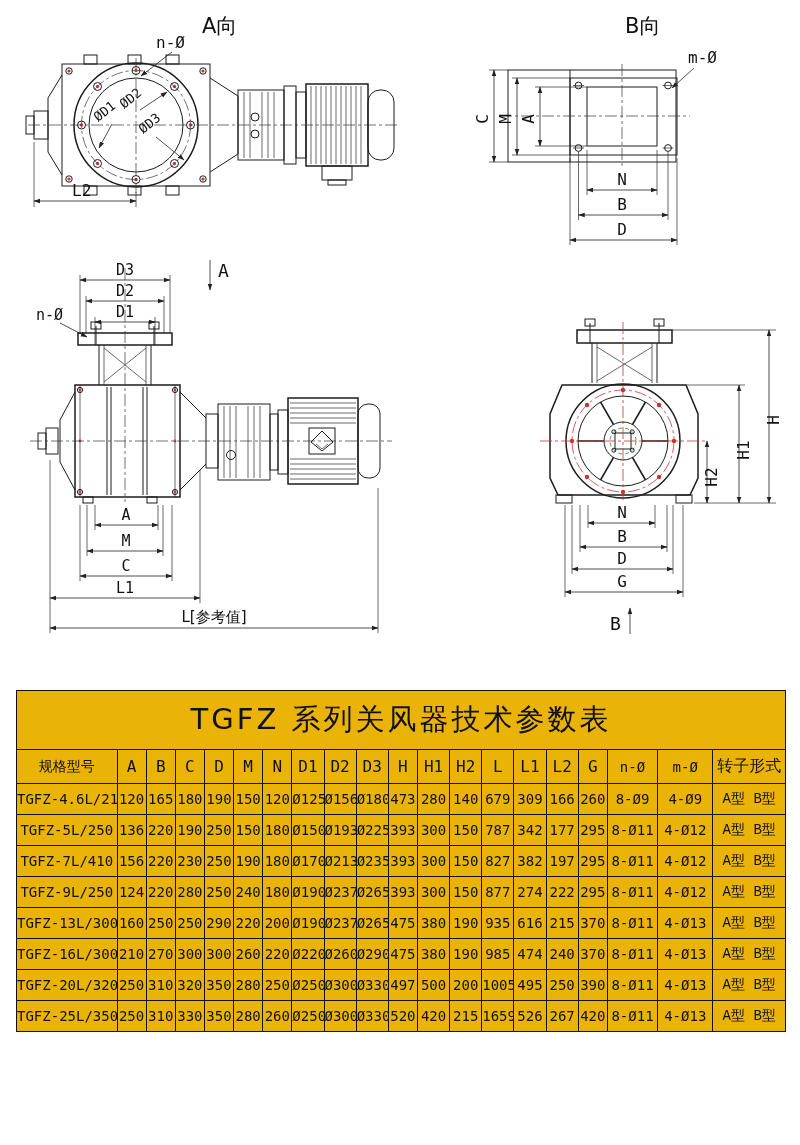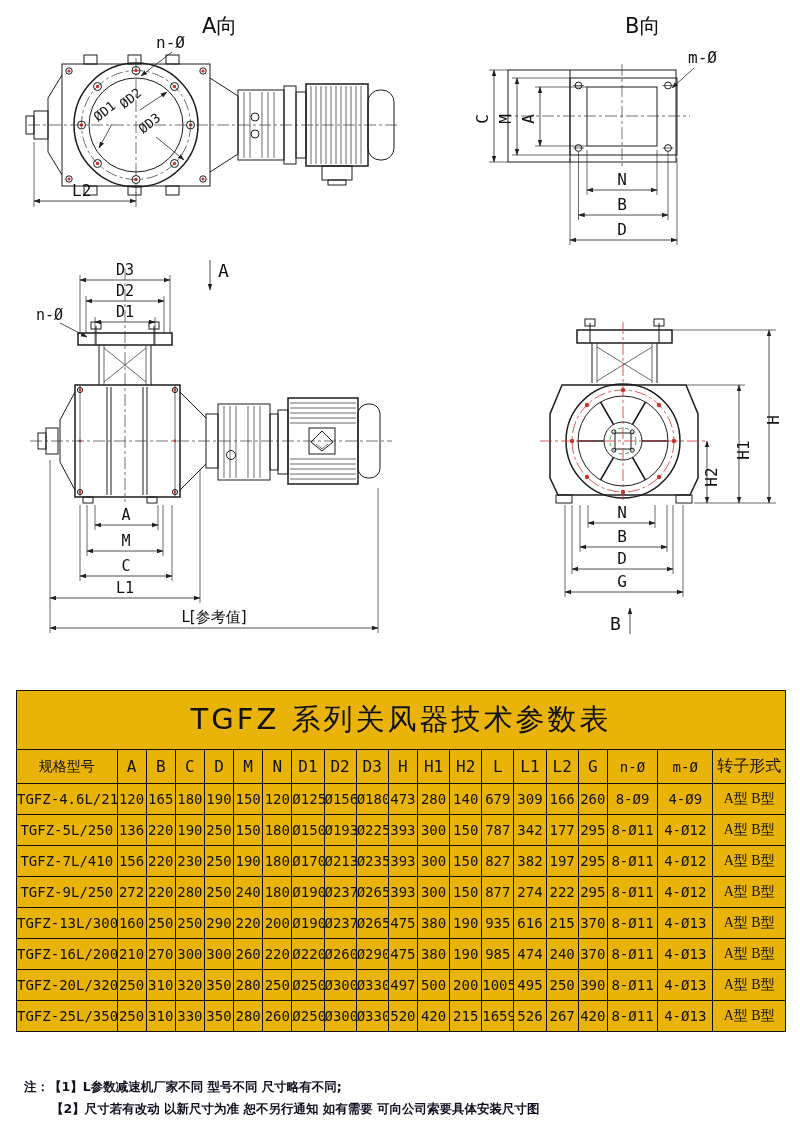--- a/index.html
+++ b/index.html
@@ -23,21 +23,21 @@
              white-space:nowrap;overflow:hidden;font-weight:normal;}
   .title-cell{height:58px;font-size:29px;letter-spacing:3px;font-family:"DejaVu Sans",sans-serif;}
   tr.hdr th{height:33px;font-size:16px;margin-top:18px;}
   tr.hdr th.col-model{font-size:14px;font-family:"DejaVu Sans",sans-serif;}
   tr.hdr th.col-rotor{font-size:16px;font-family:Liberation Sans, sans-serif;}
   tr.hdr th.col-nh,tr.hdr th.col-mh{font-size:14px;}
   table.spec td{height:30px;font-size:14px;}
   td.col-model{font-size:11.5px;text-align:left;padding-left:2px;}
   td.col-l{font-size:12.5px;margin-top:40px;}
   td.col-nh,td.col-mh{font-size:12.5px;text-align:left;padding-left:5px;margin-left:47px;}
-  td.col-rotor{font-size:11px;font-family:Liberation Serif, serif;}
+  td.col-rotor{font-size:11px;font-family:Liberation Mono, monospace;}
   col.col-model{width:100px;} col.col-num{width:29px;} col.col-dia{width:32px;}
   col.col-l{width:32px;} col.col-nh{width:50px;} col.col-mh{width:55px;} col.col-rotor{width:72px;}
   
   .notes{position:absolute;left:24px;top:1076px;font-size:12.5px;font-weight:bold;
          font-family:"DejaVu Sans",sans-serif;line-height:22px;color:#101020;}
   .notes .l2{margin-left:27px;}
 </style>
 </head>
 <body>
 
@@ -514,21 +514,21 @@
           <td class="col-l">827</td>
           <td class="col-l1">382</td>
           <td class="col-l2">197</td>
           <td class="col-g">295</td>
           <td class="col-nh">8-Ø11</td>
           <td class="col-mh">4-Ø12</td>
           <td class="col-rotor">A型 B型</td>
         </tr>
         <tr>
           <td class="col-model">TGFZ-9L/250</td>
-          <td class="col-a">272</td>
+          <td class="col-a">124</td>
           <td class="col-b">220</td>
           <td class="col-c">280</td>
           <td class="col-d">250</td>
           <td class="col-m">240</td>
           <td class="col-n">180</td>
           <td class="col-d1">Ø190</td>
           <td class="col-d2">Ø237</td>
           <td class="col-d3">Ø265</td>
           <td class="col-h">393</td>
           <td class="col-h1">300</td>
@@ -557,21 +557,21 @@
           <td class="col-h2">190</td>
           <td class="col-l">935</td>
           <td class="col-l1">616</td>
           <td class="col-l2">215</td>
           <td class="col-g">370</td>
           <td class="col-nh">8-Ø11</td>
           <td class="col-mh">4-Ø13</td>
           <td class="col-rotor">A型 B型</td>
         </tr>
         <tr>
-          <td class="col-model">TGFZ-16L/200</td>
+          <td class="col-model">TGFZ-16L/300</td>
           <td class="col-a">210</td>
           <td class="col-b">270</td>
           <td class="col-c">300</td>
           <td class="col-d">300</td>
           <td class="col-m">260</td>
           <td class="col-n">220</td>
           <td class="col-d1">Ø220</td>
           <td class="col-d2">Ø260</td>
           <td class="col-d3">Ø290</td>
           <td class="col-h">475</td>
@@ -625,18 +625,14 @@
           <td class="col-l1">526</td>
           <td class="col-l2">267</td>
           <td class="col-g">420</td>
           <td class="col-nh">8-Ø11</td>
           <td class="col-mh">4-Ø13</td>
           <td class="col-rotor">A型 B型</td>
         </tr>
       </tbody>
 </table>
 
-<div class="notes">
-  <div class="l1">注：【1】L参数减速机厂家不同 型号不同 尺寸略有不同;</div>
-  <div class="l2">【2】尺寸若有改动 以新尺寸为准 恕不另行通知 如有需要 可向公司索要具体安装尺寸图</div>
+
 </div>
 
-</div>
-
 </body></html>

